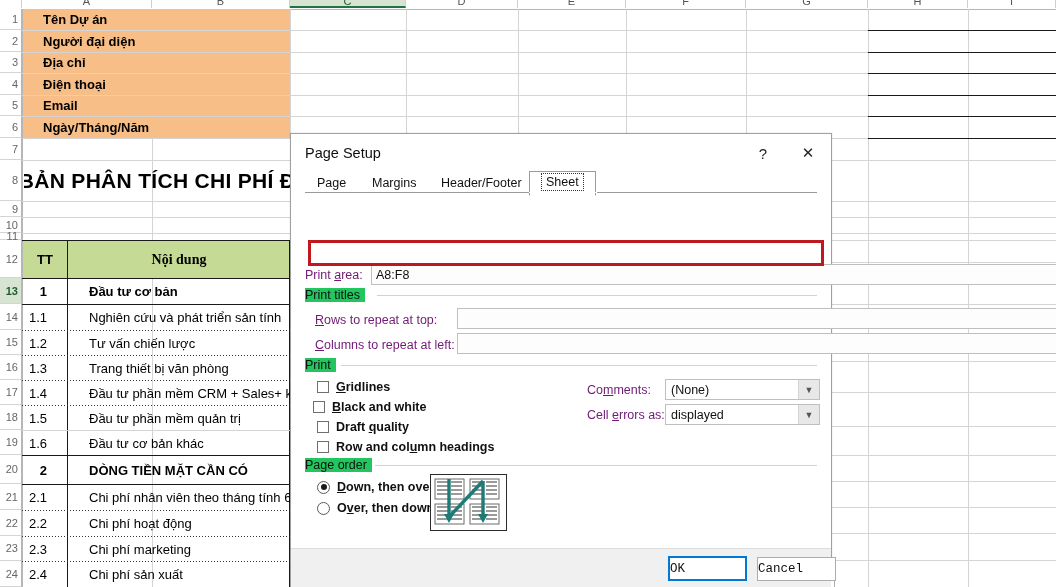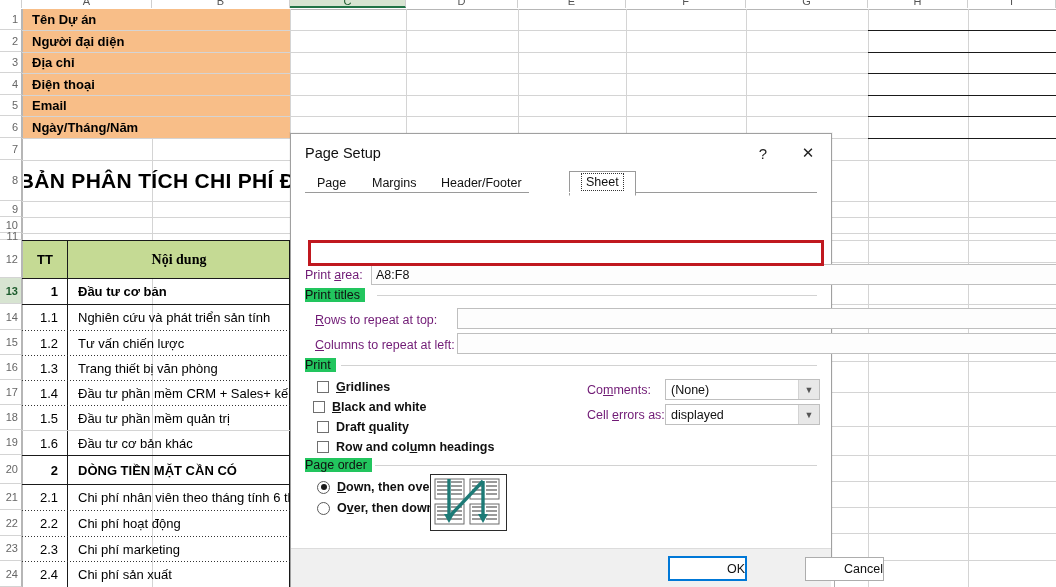--- a/index.html
+++ b/index.html
@@ -22,21 +22,21 @@
   .colhead.sel{background:#d7e4d1;color:#1d5c2e;border-bottom:2px solid #217346;}
 
   
   .rowhead{position:absolute;left:0;width:22px;box-sizing:border-box;
     border-right:1px solid #b6b6b6;border-bottom:1px solid #d4d4d4;
     background:#fff;color:#666;font-size:11px;text-align:right;
     padding-right:3px;display:flex;align-items:center;justify-content:flex-end;}
   .rowhead.sel{background:#d7e4d1;color:#1d5c2e;font-weight:bold;}
 
   .cell{position:absolute;box-sizing:border-box;font-size:13px;
-    display:flex;align-items:center;padding:0 9px;white-space:nowrap;overflow:hidden;}
+    display:flex;align-items:center;padding:0 20px;white-space:nowrap;overflow:hidden;}
 
   .gridline-v{position:absolute;width:1px;background:#d4d4d4;}
   .gridline-h{position:absolute;height:1px;background:#d4d4d4;}
   .hardline-h{position:absolute;height:1px;background:#1a1a1a;}
   .hardline-v{position:absolute;width:1px;background:#1a1a1a;}
   .dotline-h{position:absolute;height:1px;
     background-image:linear-gradient(to right,#333 50%,rgba(255,255,255,0) 0%);
     background-size:3px 1px;background-repeat:repeat-x;}
 
   .orange{background:#f8be88;}
@@ -85,21 +85,21 @@
 
   .sel-ctl{position:absolute;height:21px;box-sizing:border-box;
     border:1px solid #bfbfbf;background:#fff;display:flex;align-items:center;
     font-size:12.5px;padding-left:5px;}
   .sel-ctl .arrow{margin-left:auto;width:20px;height:19px;background:#e8e8e8;
     border-left:1px solid #d3d3d3;display:flex;align-items:center;justify-content:center;
     color:#555;font-size:9px;}
 
   .pushbtn{position:absolute;height:23px;box-sizing:border-box;
     border:1px solid #adadad;background:#fff;color:#101010;
-    display:flex;align-items:center;justify-content:flex-end;font-size:12.5px;}
+    display:flex;align-items:center;justify-content:flex-start;font-size:12.5px;font-family:Liberation Mono, monospace;}
   .pushbtn.default{border:2px solid #0078d7;}
 
   .footer-sep{position:absolute;left:0;right:0;height:1px;background:#dcdcdc;}
   .footer{position:absolute;left:0;right:0;bottom:0;height:40px;background:#f0f0f0;}
 
   
   #redbox{position:absolute;left:308px;top:240px;width:516px;height:26px;
     border:3px solid #c0181f;box-sizing:border-box;z-index:40;pointer-events:none;}
 </style>
 </head>
@@ -257,21 +257,21 @@
   <div class="dlg-title">
     <div class="t">Page Setup</div>
     <div class="titlebtn">?</div>
     <div class="titlebtn close">✕</div>
   </div>
 
   <div class="tabstrip" style="height:24px;">
     <div class="tab" style="left:0px;"><span>Page</span></div>
     <div class="tab" style="left:55px;"><span>Margins</span></div>
     <div class="tab" style="left:124px;"><span>Header/Footer</span></div>
-    <div class="tab active" style="left:224px;height:25px;top:-1px;margin-left:40px;"><span class="inner">Sheet</span></div>
+    <div class="tab active" style="left:224px;height:25px;top:-1px;"><span class="inner">Sheet</span></div>
   </div>
   <div style="position:absolute;left:14px;right:14px;top:58px;height:1px;background:#9a9a9a;z-index:1;"></div>
   <div style="position:absolute;left:238px;width:68px;top:58px;height:1px;background:#fff;z-index:4;"></div>
 
   <div class="body-area">
 
     <div class="lbl" style="left:14px;top:72px;">
       Print <span class="u">a</span>rea:
     </div>
     <div class="txtin" style="left:80px;top:68px;width:712px;">A8:F8</div>
@@ -398,19 +398,19 @@
     <div class="pushbtn" style="left:466px;top:377px;width:78px;">
       <span><span class="u">O</span>ptions...</span>
     </div>
   </div>
 
   <div class="footer">
     <div class="footer-sep" style="top:0;"></div>
     <div class="pushbtn default" style="left:377px;top:8px;width:79px;height:25px;background:#fff;">
       <span>OK</span>
     </div>
-    <div class="pushbtn" style="left:466px;top:9px;width:79px;height:24px;background:#fff;margin-left:48px;">
+    <div class="pushbtn" style="left:466px;top:9px;width:79px;height:24px;background:#fff;">
       <span>Cancel</span>
     </div>
   </div>
 </div>
 
 <div id="redbox" style="border-color: rgb(192, 24, 31);"></div>
 
 </body></html>

